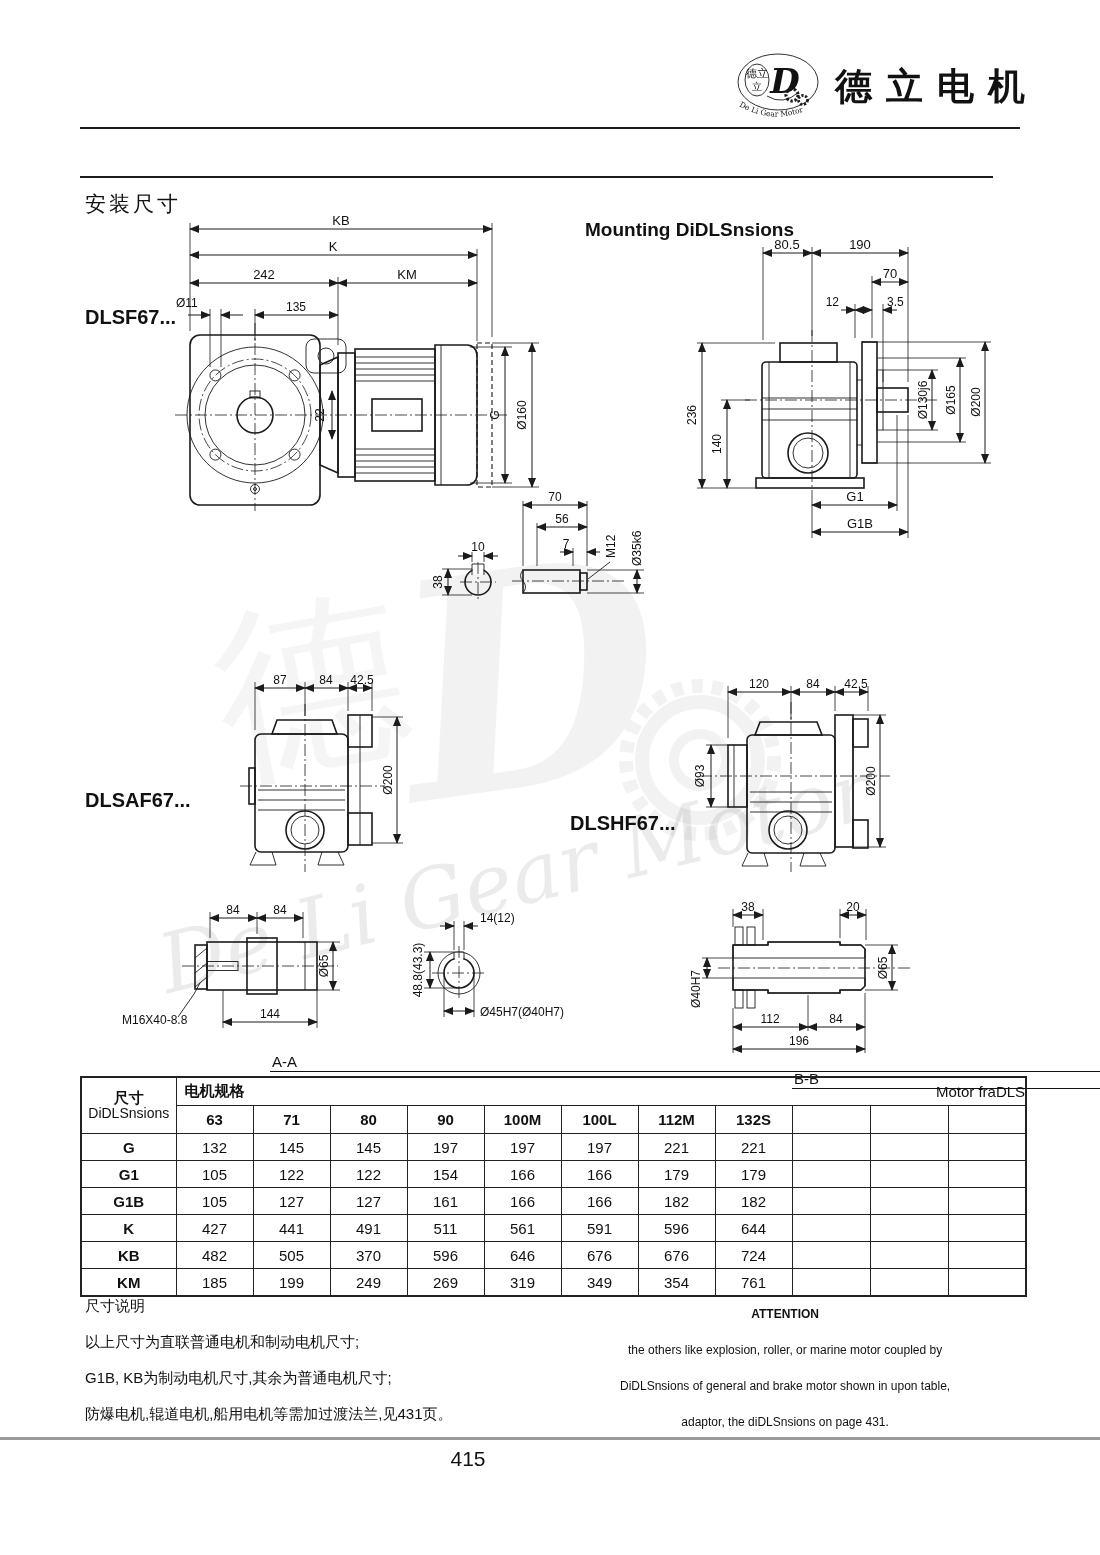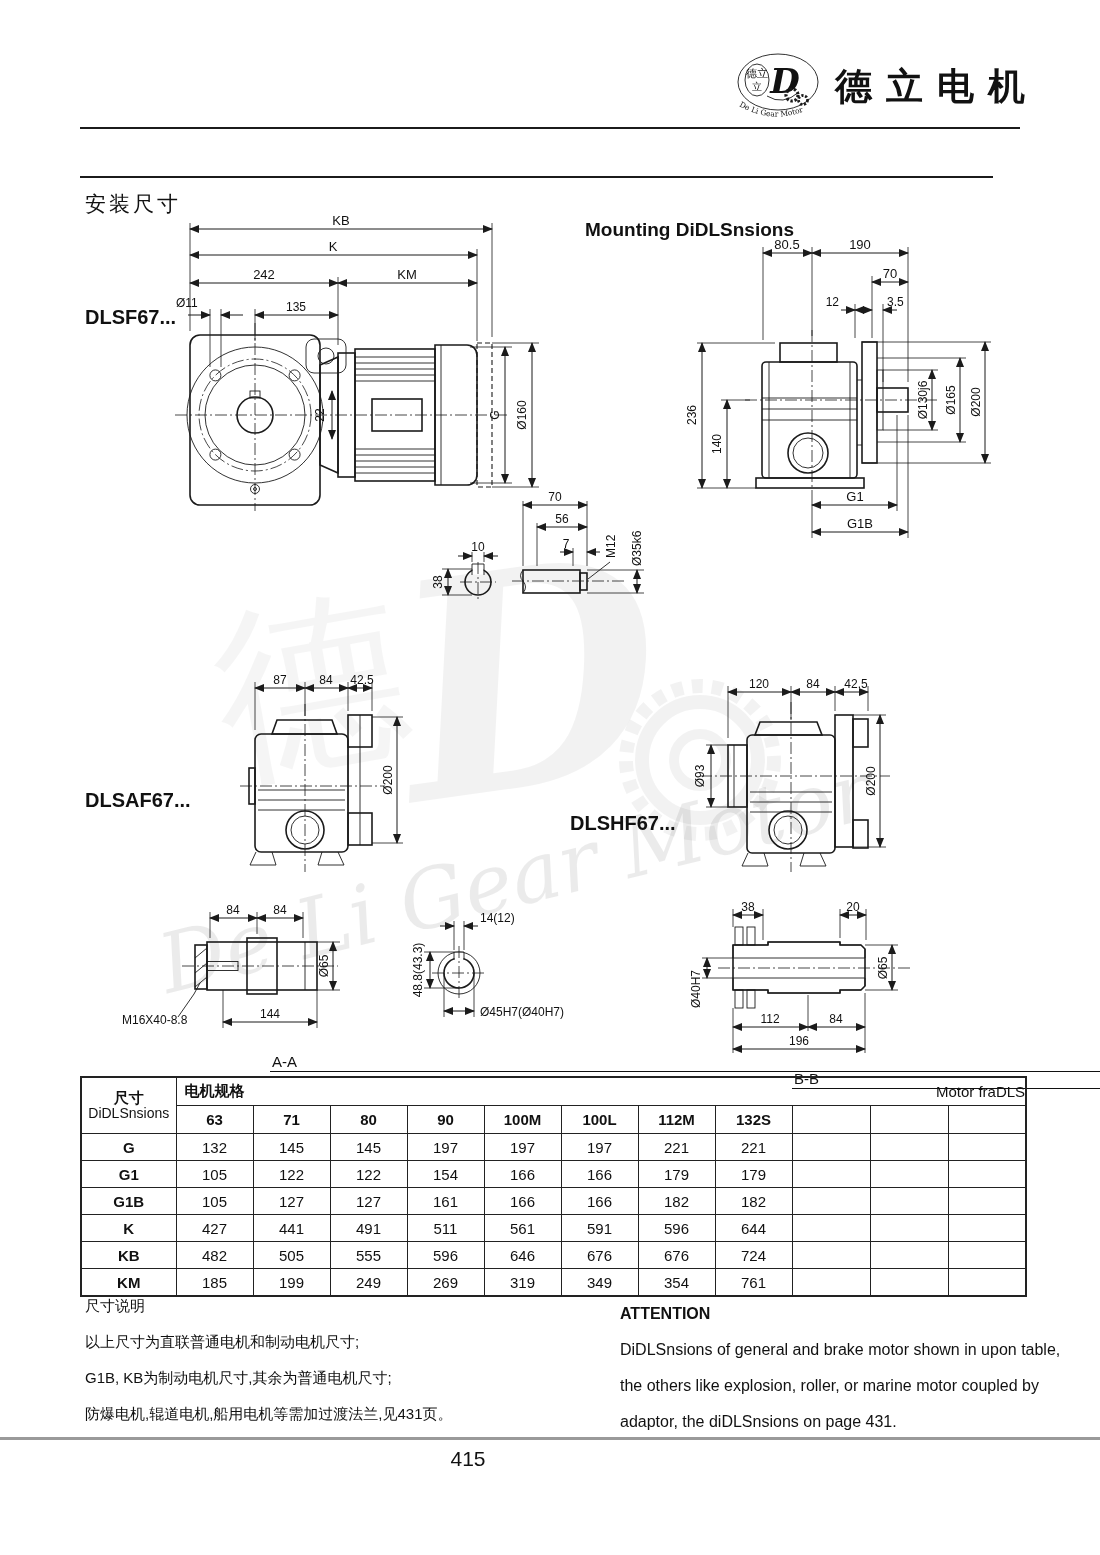--- a/index.html
+++ b/index.html
@@ -39,21 +39,21 @@
   table.dims{border:2px solid #222;}
   table.dims thead th{height:27px;}
   th.corner{font-weight:bold;line-height:1.1;}
   th.corner .sub{font-size:14px;font-weight:normal;}
   th.group{position:relative;font-weight:normal;}
   th.group .gcn{position:absolute;left:8px;top:4px;font-weight:bold;}
   th.group .gen{display:block;text-align:right;}
   tbody th{font-weight:bold;}
   
   .notes-cn{position:absolute;left:85px;top:1288px;font-size:15px;line-height:36px;}
-  .notes-en{position:absolute;left:620px;top:1296px;font-size:16px;line-height:36px;}
+  .notes-en{position:absolute;left:620px;top:1296px;font-size:12px;line-height:36px;text-align:center;}
   .notes-en .nt{font-weight:bold;}
   
   .footer-rule{position:absolute;left:0;top:1437px;width:1100px;height:3px;background:#9a9a9a;}
   .page-num{position:absolute;left:0;top:1447px;width:936px;text-align:center;font-size:21px;}
 </style>
 </head>
 <body>
 
 <div class="page">
 
@@ -548,21 +548,21 @@
           <td>596</td>
           <td>644</td>
           <td></td>
           <td></td>
           <td></td>
         </tr>
         <tr>
           <th>KB</th>
           <td>482</td>
           <td>505</td>
-          <td>555</td>
+          <td>370</td>
           <td>596</td>
           <td>646</td>
           <td>676</td>
           <td>676</td>
           <td>724</td>
           <td></td>
           <td></td>
           <td></td>
         </tr>
         <tr>
@@ -583,21 +583,21 @@
   </table>
 
   <div class="notes-cn layer">
     <div>尺寸说明</div>
     <div>以上尺寸为直联普通电机和制动电机尺寸;</div>
     <div>G1B, KB为制动电机尺寸,其余为普通电机尺寸;</div>
     <div>防爆电机,辊道电机,船用电机等需加过渡法兰,见431页。</div>
   </div>
   <div class="notes-en layer">
     <div class="nt">ATTENTION</div>
+    <div>the others like explosion, roller, or marine motor coupled by</div>
     <div>DiDLSnsions of general and brake motor shown in upon table,</div>
-    <div>the others like explosion, roller, or marine motor coupled by</div>
     <div>adaptor, the diDLSnsions on page 431.</div>
   </div>
 
   <div class="footer-rule"></div>
   <div class="page-num layer">415</div>
 
 </div>
 
 </body></html>

